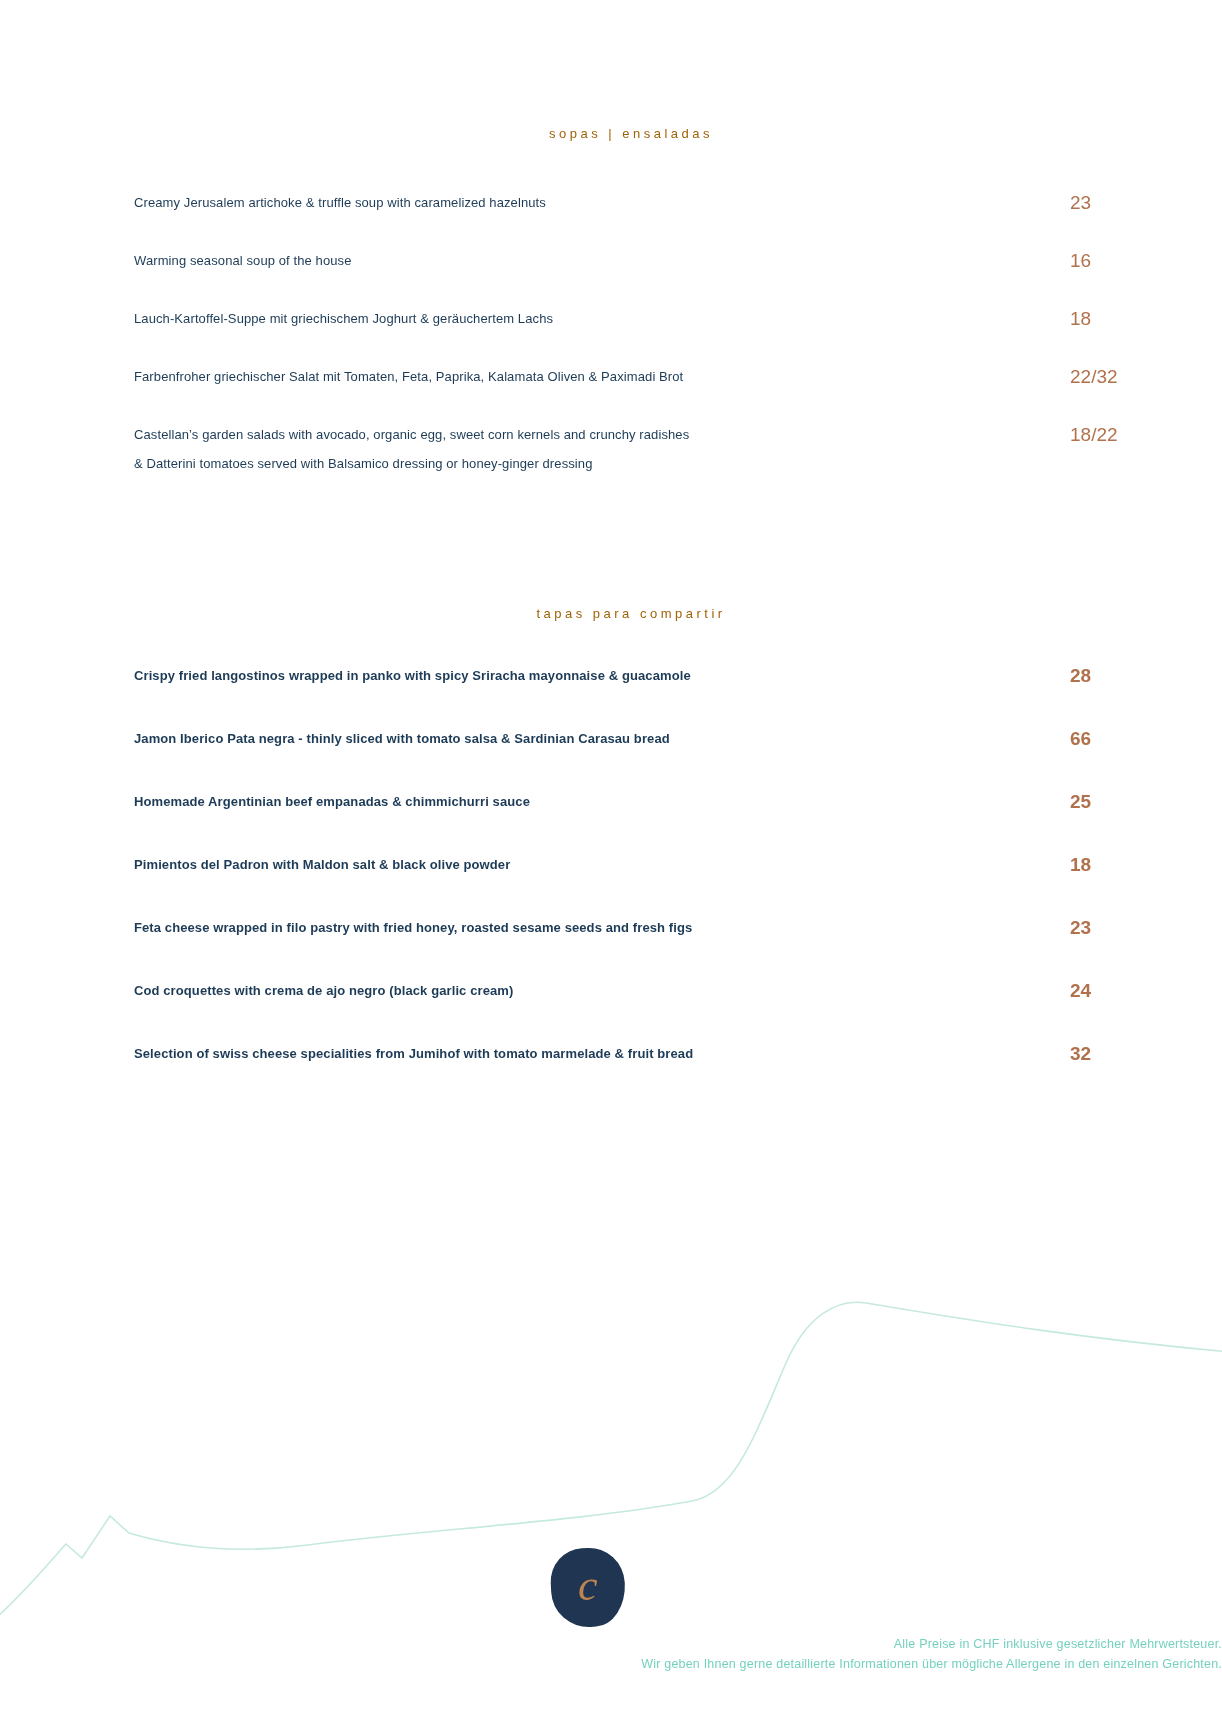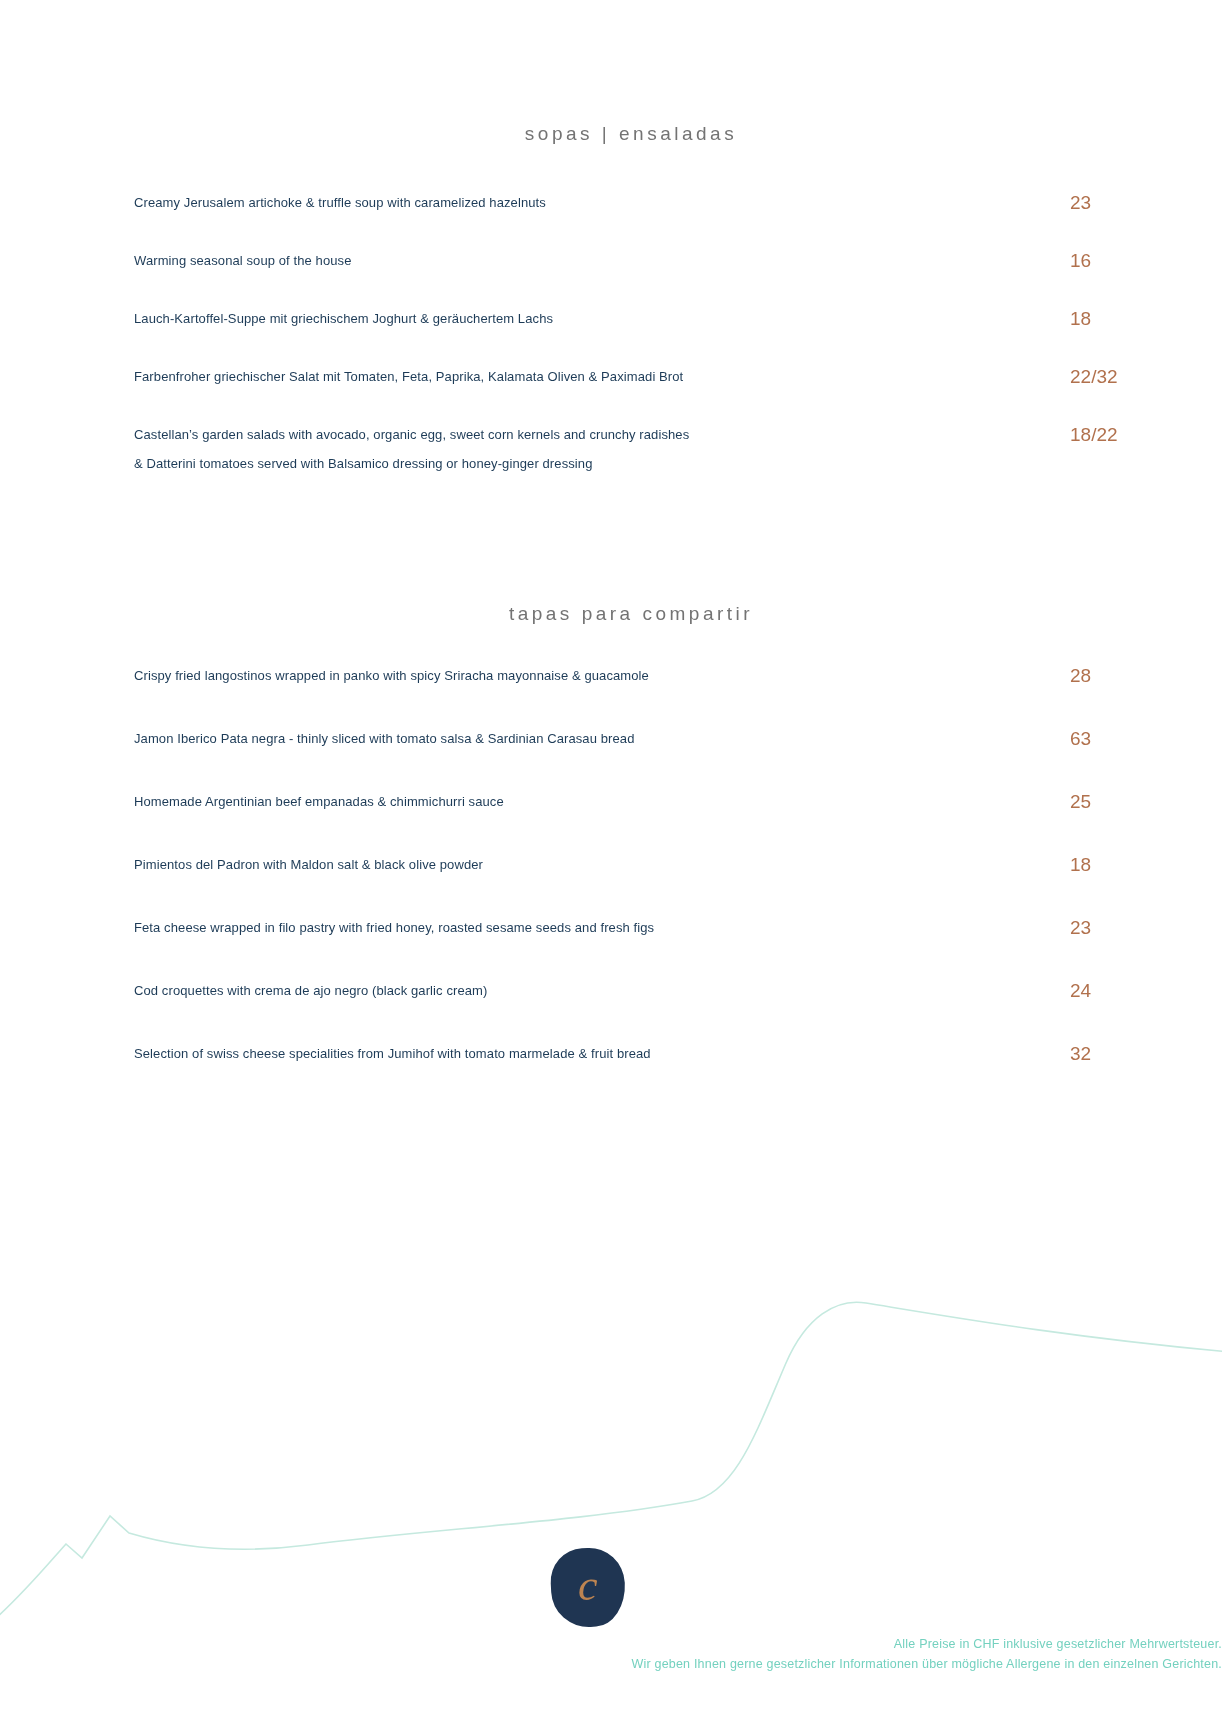--- a/index.html
+++ b/index.html
@@ -6,32 +6,32 @@
   .page{
     position:relative;
     width:1222px;height:1728px;
     background:#ffffff;
     font-family:"Liberation Sans",sans-serif;
     overflow:hidden;
   }
   .section-title{
     position:absolute;left:134px;width:994px;
     text-align:center;
-    color:#737373;
-    font-size:19px;
+    color:#a16207;
+    font-size:13px;
     letter-spacing:3.5px;
     line-height:26px;
   }
   .title-sopas{top:121px;}
   .title-tapas{top:601px;}
   .item-list{position:absolute;left:134px;width:994px;}
   .list-sopas{top:191px;}
   .list-tapas{top:664px;}
   .row{display:flex;align-items:flex-start;margin-bottom:34px;}
-  .list-tapas .row{margin-bottom:39px;}
+  .list-tapas .row{margin-bottom:39px;font-weight:bold;}
   .dish{
     flex:1;
     color:#1d3b57;
     font-size:13px;
     line-height:24px;
     padding-right:26px;
     letter-spacing:0.1px;
   }
   .dish-line2{display:block;margin-top:5px;}
   .price{
@@ -113,21 +113,21 @@
 
   <div class="section-title title-tapas">tapas para compartir</div>
 
   <div class="item-list list-tapas">
     <div class="row">
       <div class="dish">Crispy fried langostinos wrapped in panko with spicy Sriracha mayonnaise &amp; guacamole</div>
       <div class="price">28</div>
     </div>
     <div class="row">
       <div class="dish">Jamon Iberico Pata negra - thinly sliced with tomato salsa &amp; Sardinian Carasau bread</div>
-      <div class="price">63</div>
+      <div class="price">66</div>
     </div>
     <div class="row">
       <div class="dish">Homemade Argentinian beef empanadas &amp; chimmichurri sauce</div>
       <div class="price">25</div>
     </div>
     <div class="row">
       <div class="dish">Pimientos del Padron with Maldon salt &amp; black olive powder</div>
       <div class="price">18</div>
     </div>
     <div class="row">
@@ -143,16 +143,16 @@
       <div class="price">32</div>
     </div>
   </div>
 
   <div class="logo-blob">
     <span class="logo-letter">c</span>
   </div>
 
   <div class="footer">
     <div>Alle Preise in CHF inklusive gesetzlicher Mehrwertsteuer.</div>
-    <div>Wir geben Ihnen gerne gesetzlicher Informationen über mögliche Allergene in den einzelnen Gerichten.</div>
+    <div>Wir geben Ihnen gerne detaillierte Informationen über mögliche Allergene in den einzelnen Gerichten.</div>
   </div>
 
 </div>
 
 </body></html>

